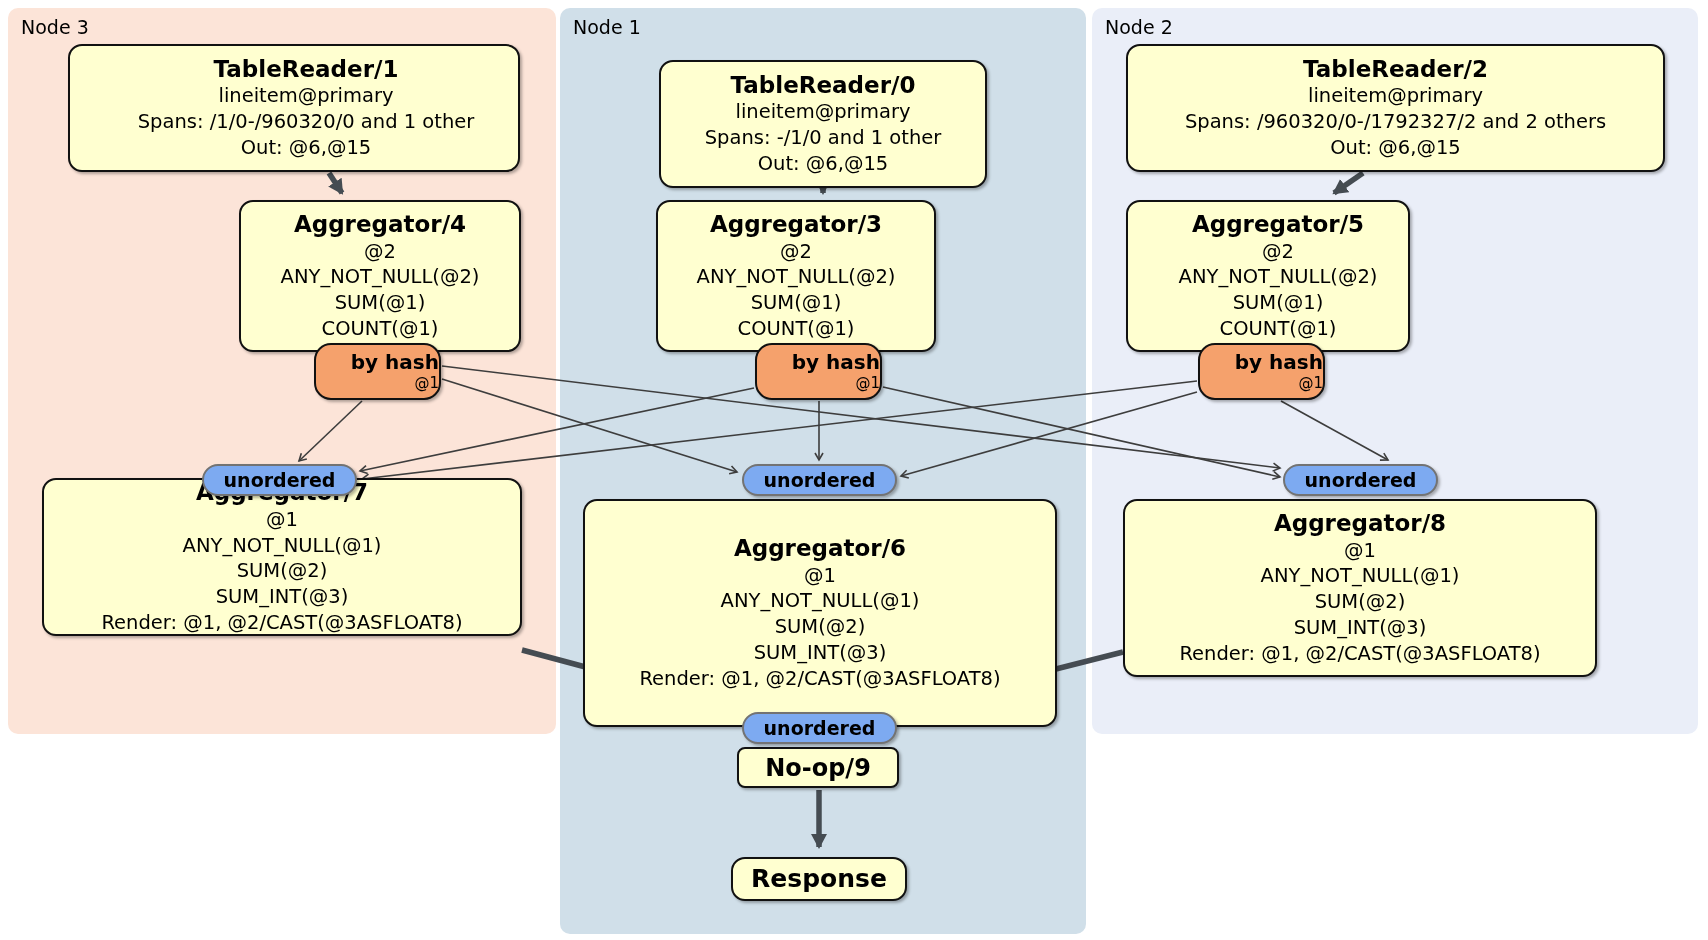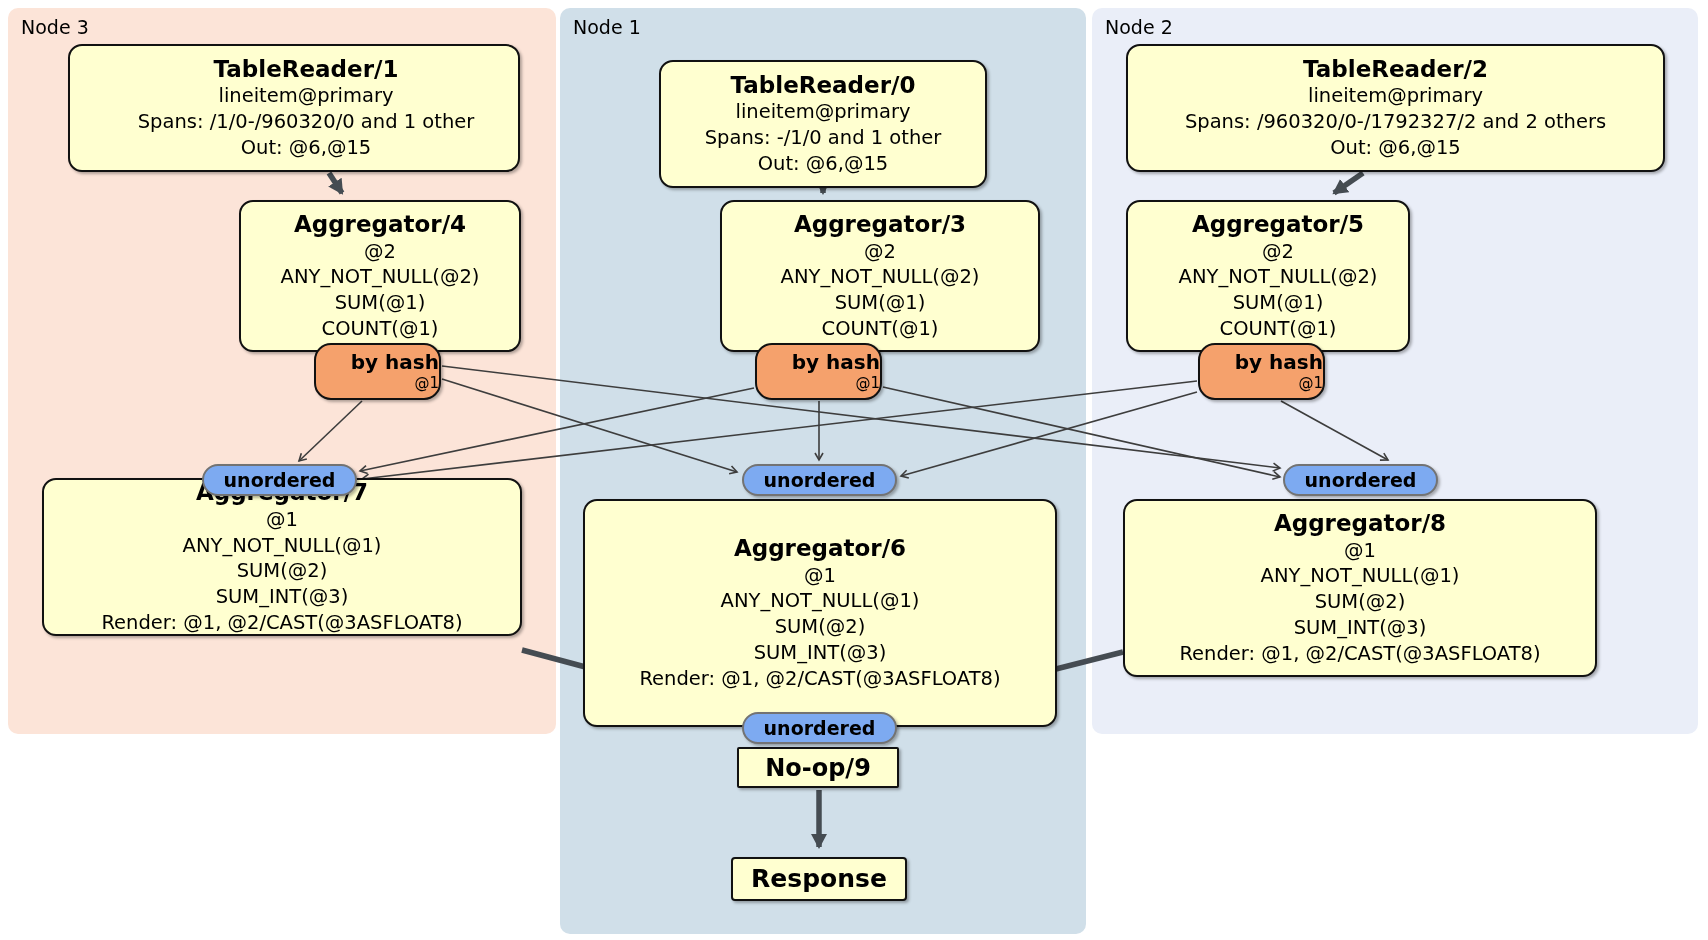--- a/index.html
+++ b/index.html
@@ -102,21 +102,21 @@
     <div class="line">Out: @6,@15</div>
   </div>
 
   <div class="pbox" style="left:239px;top:200px;width:282px;height:152px;">
     <div class="title">Aggregator/4</div>
     <div class="line">@2</div>
     <div class="line">ANY_NOT_NULL(@2)</div>
     <div class="line">SUM(@1)</div>
     <div class="line">COUNT(@1)</div>
   </div>
-  <div class="pbox" style="left:720px;top:200px;width:320px;height:152px;">
+  <div class="pbox" style="left:656px;top:200px;width:280px;height:152px;">
     <div class="title">Aggregator/3</div>
     <div class="line">@2</div>
     <div class="line">ANY_NOT_NULL(@2)</div>
     <div class="line">SUM(@1)</div>
     <div class="line">COUNT(@1)</div>
   </div>
   <div class="pbox" style="left:1126px;top:200px;width:284px;height:152px;padding-left:28px;">
     <div class="title">Aggregator/5</div>
     <div class="line">@2</div>
     <div class="line">ANY_NOT_NULL(@2)</div>
@@ -168,20 +168,20 @@
     <div class="line">@1</div>
     <div class="line">ANY_NOT_NULL(@1)</div>
     <div class="line">SUM(@2)</div>
     <div class="line">SUM_INT(@3)</div>
     <div class="line">Render: @1, @2/CAST(@3ASFLOAT8)</div>
   </div>
 
   <div class="sync" style="left:742px;top:712px;width:155px;height:32px;">
     <span>unordered</span>
   </div>
-  <div class="pbox noop-box" style="left:737px;top:747px;width:162px;height:41px;border-radius:2px;">
+  <div class="pbox noop-box" style="left:737px;top:747px;width:162px;height:41px;border-radius:8px;">
     <div class="title">No-op/9</div>
   </div>
-  <div class="pbox response-box" style="left:731px;top:857px;width:176px;height:44px;border-radius:4px;">
+  <div class="pbox response-box" style="left:731px;top:857px;width:176px;height:44px;border-radius:14px;">
     <div class="title">Response</div>
   </div>
 
 </div>
 
 </body></html>

